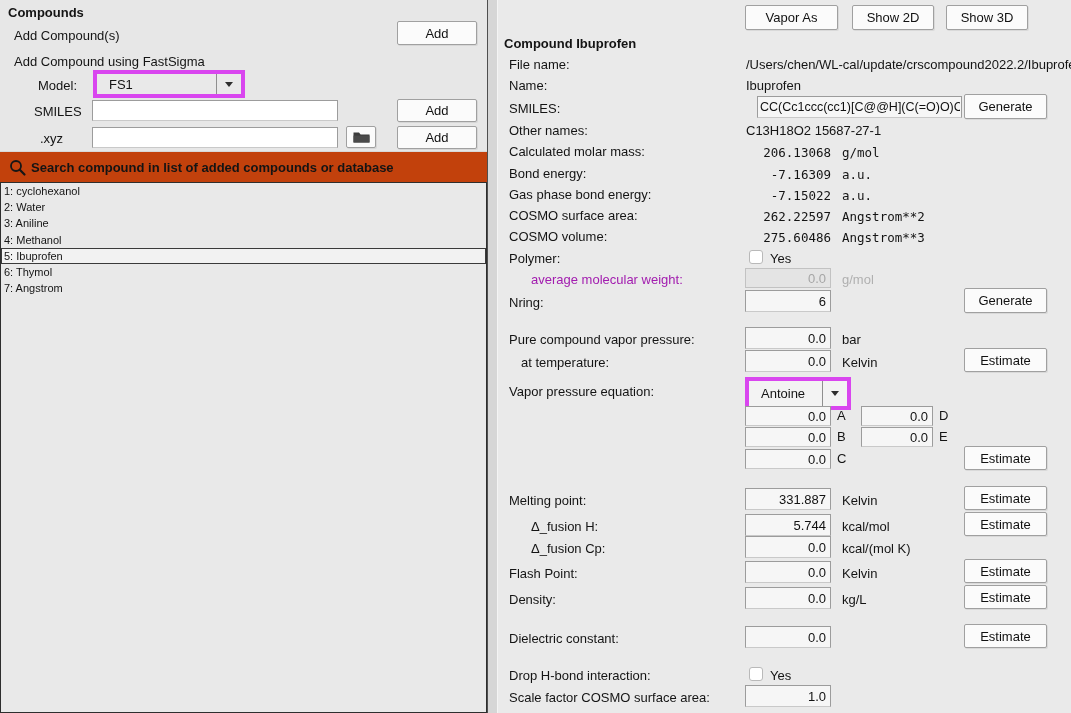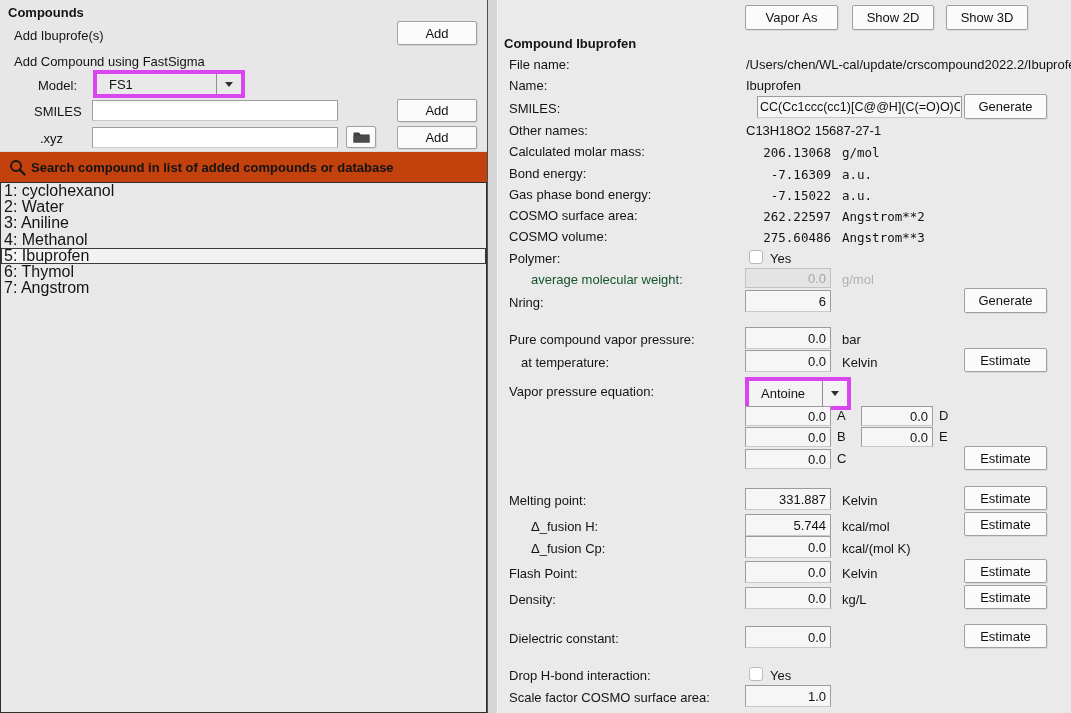--- a/index.html
+++ b/index.html
@@ -28,21 +28,21 @@
   }
   .field {
     position:absolute; background:#f6f6f6;
     border:1px solid #9c9c9c; border-bottom-color:#c9c9c9;
     font-family:"Liberation Sans", sans-serif; font-size:13px; color:#111;
     text-align:right; padding:0 4px; outline:none;
   }
   .field.left-align { text-align:left; padding:0 1px 0 2px; font-size:12.5px; }
   .field:disabled { background:#e4e4e4; border-color:#c2c2c2; color:#a6a6a6; }
   .lbl { position:absolute; white-space:nowrap; }
-  .lbl.gray { color:#14532d; }
+  .lbl.gray { color:#a21caf; }
   .mono { font-family:"DejaVu Sans Mono", monospace; font-size:12.5px; letter-spacing:0; }
   .mono-val { position:absolute; left:168px; width:165px; text-align:right; }
   .unit { position:absolute; left:344px; white-space:nowrap; }
   .unit.gray { color:#b0b0b0; }
 
   .dropdown {
     position:absolute; display:flex; align-items:stretch;
     border:4px solid #d946ef; background:#ededed; cursor:default;
   }
   .dropdown .dd-text { flex:1; display:flex; align-items:center; padding-left:12px; }
@@ -56,33 +56,33 @@
     border:1px solid #b9b9b9; border-radius:3px;
   }
 
   #search-strip { position:absolute; left:0; top:151px; width:487px; height:31px;
     background:#c2410c; border-top:1px solid #d8d8d8; }
 
   #compound-list {
     position:absolute; left:0; top:182px; width:487px; height:531px;
     background:#e9e9e9; border:1px solid #2e2e2e;
   }
-  .list-item { height:16.2px; line-height:16.2px; padding-left:3px; font-size:16px;
+  .list-item { height:16.2px; line-height:16.2px; padding-left:3px; font-size:11px;
     white-space:nowrap; cursor:default; }
   .list-item.selected { background:#f2f2f2; box-shadow:inset 0 0 0 1px #3a3a3a; }
 
   svg { display:block; }
 </style>
 </head>
 <body>
 
 <div id="left-panel">
   <div class="abs bold" style="left:8px; top:5px;">Compounds</div>
 
-  <div class="abs" style="left:14px; top:28px;">Add Ibuprofe(s)</div>
+  <div class="abs" style="left:14px; top:28px;">Add Compound(s)</div>
   <button class="btn" style="left:397px; top:21px; width:80px; height:24px;">Add</button>
 
   <div class="abs" style="left:14px; top:54px;">Add Compound using FastSigma</div>
 
   <div class="abs" style="left:38px; top:78px;">Model:</div>
   <div class="dropdown" style="left:93px; top:70px; width:152px; height:28px; background:#e9e9e9;">
     <div class="dd-text">FS1</div>
     <div class="dd-arrow">
         <div class="tri-down"></div>
       </div>

